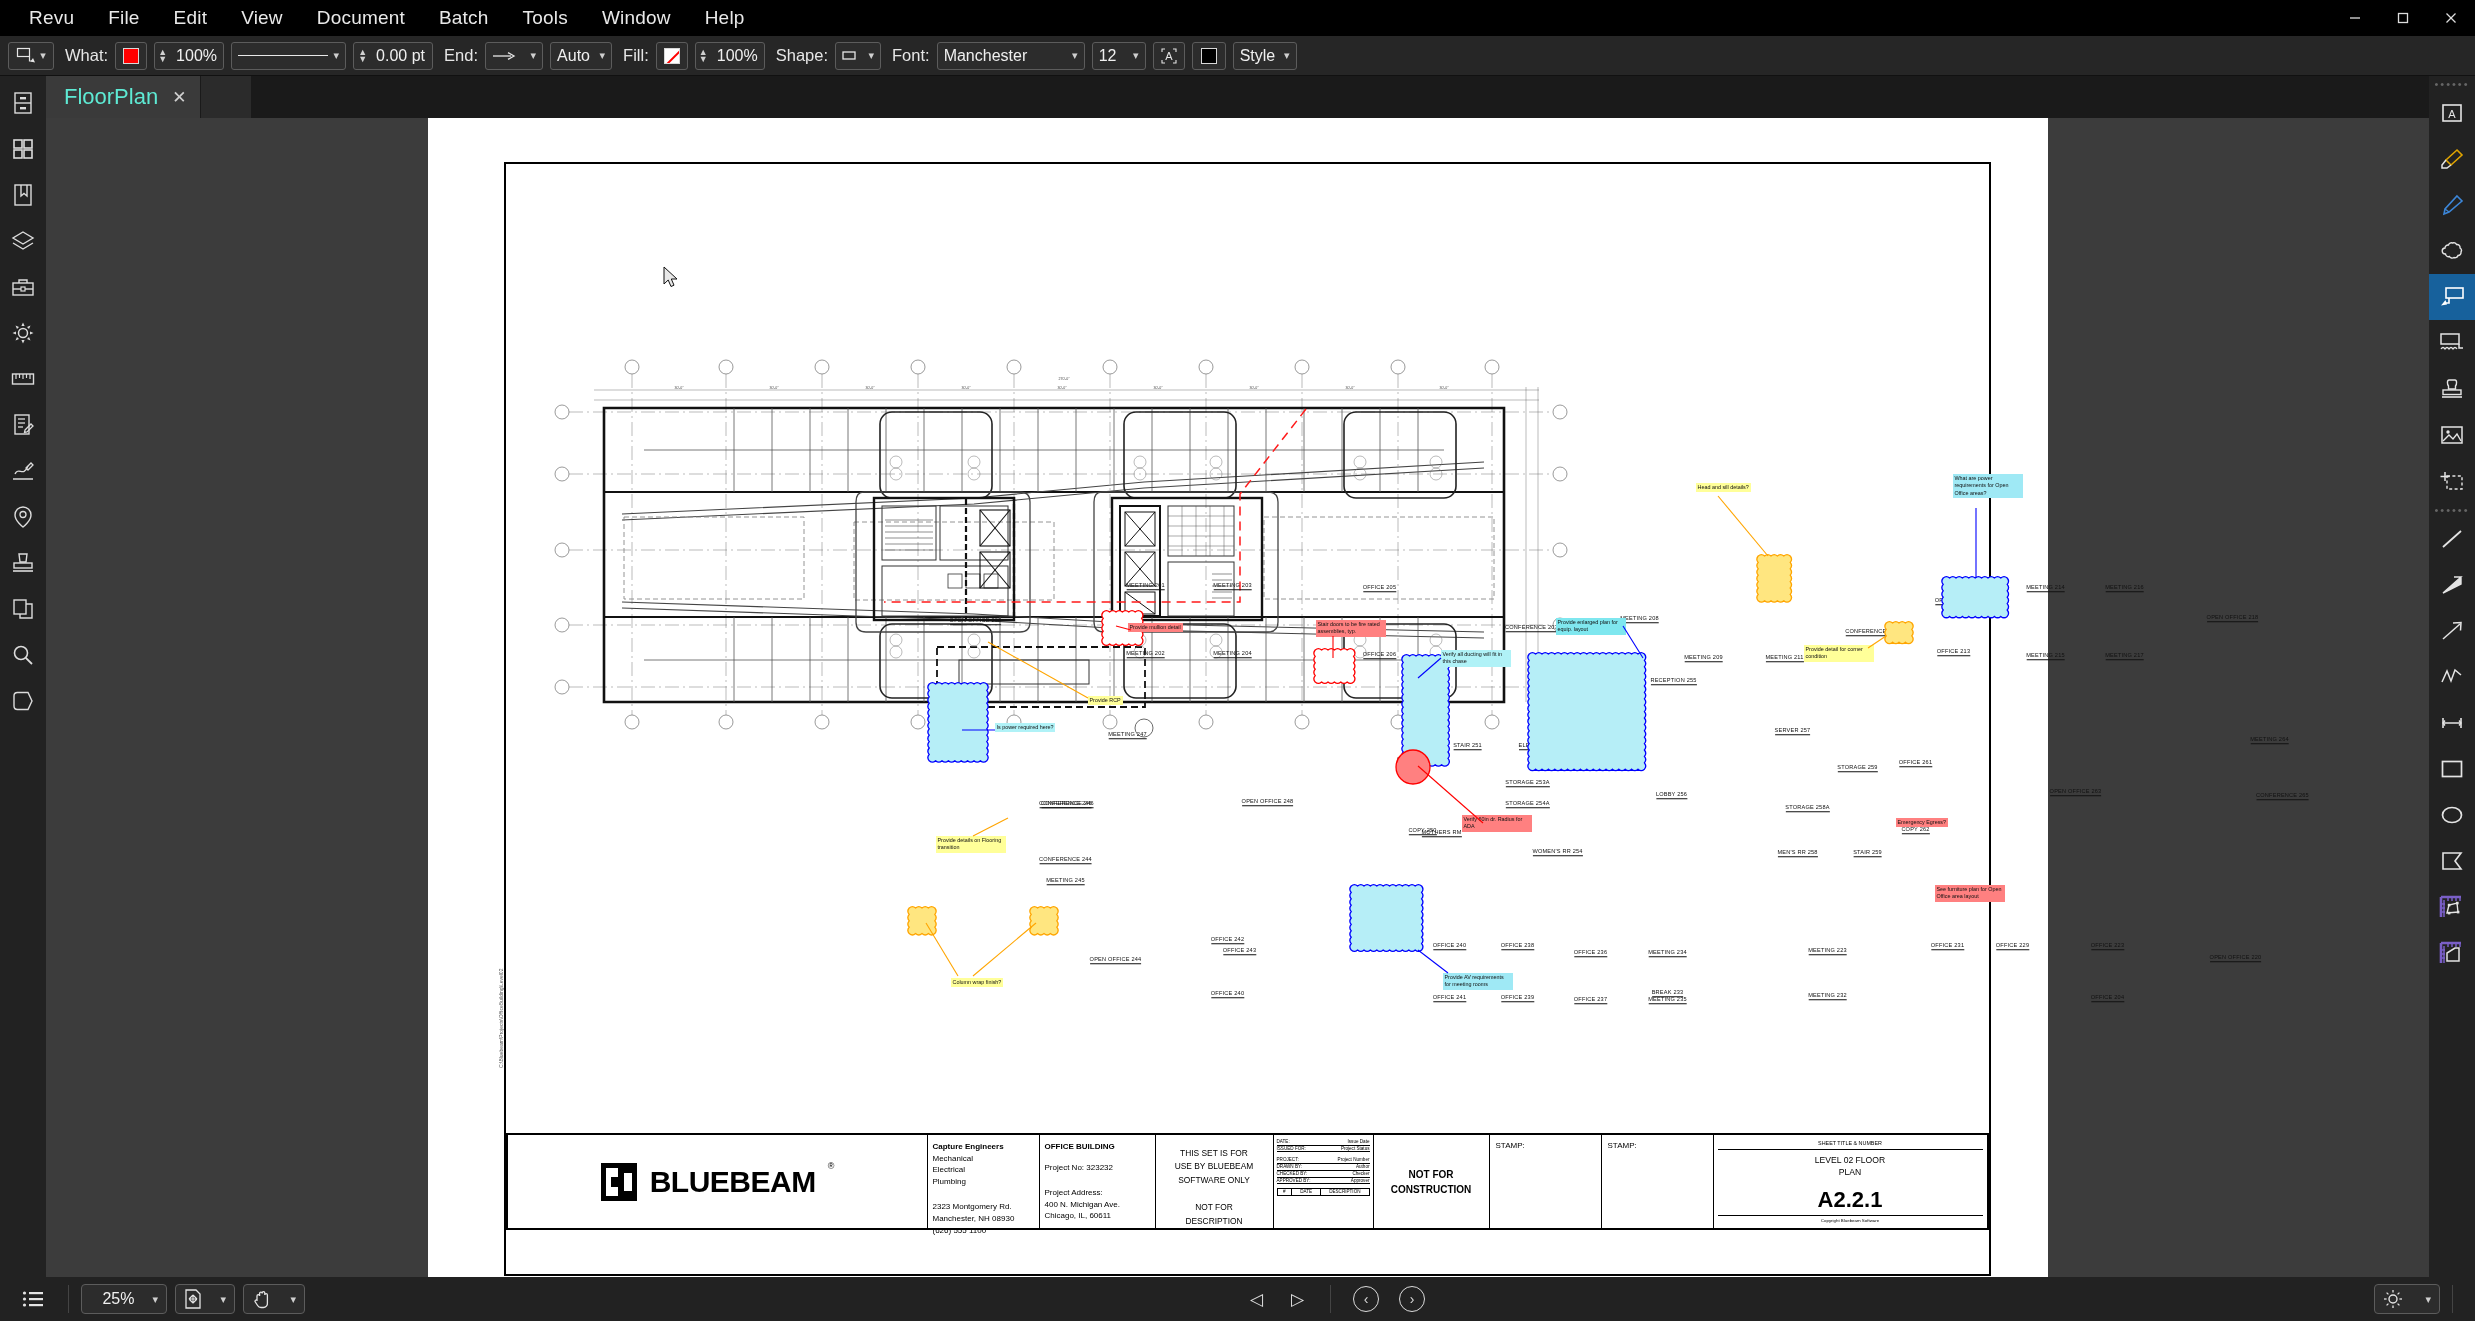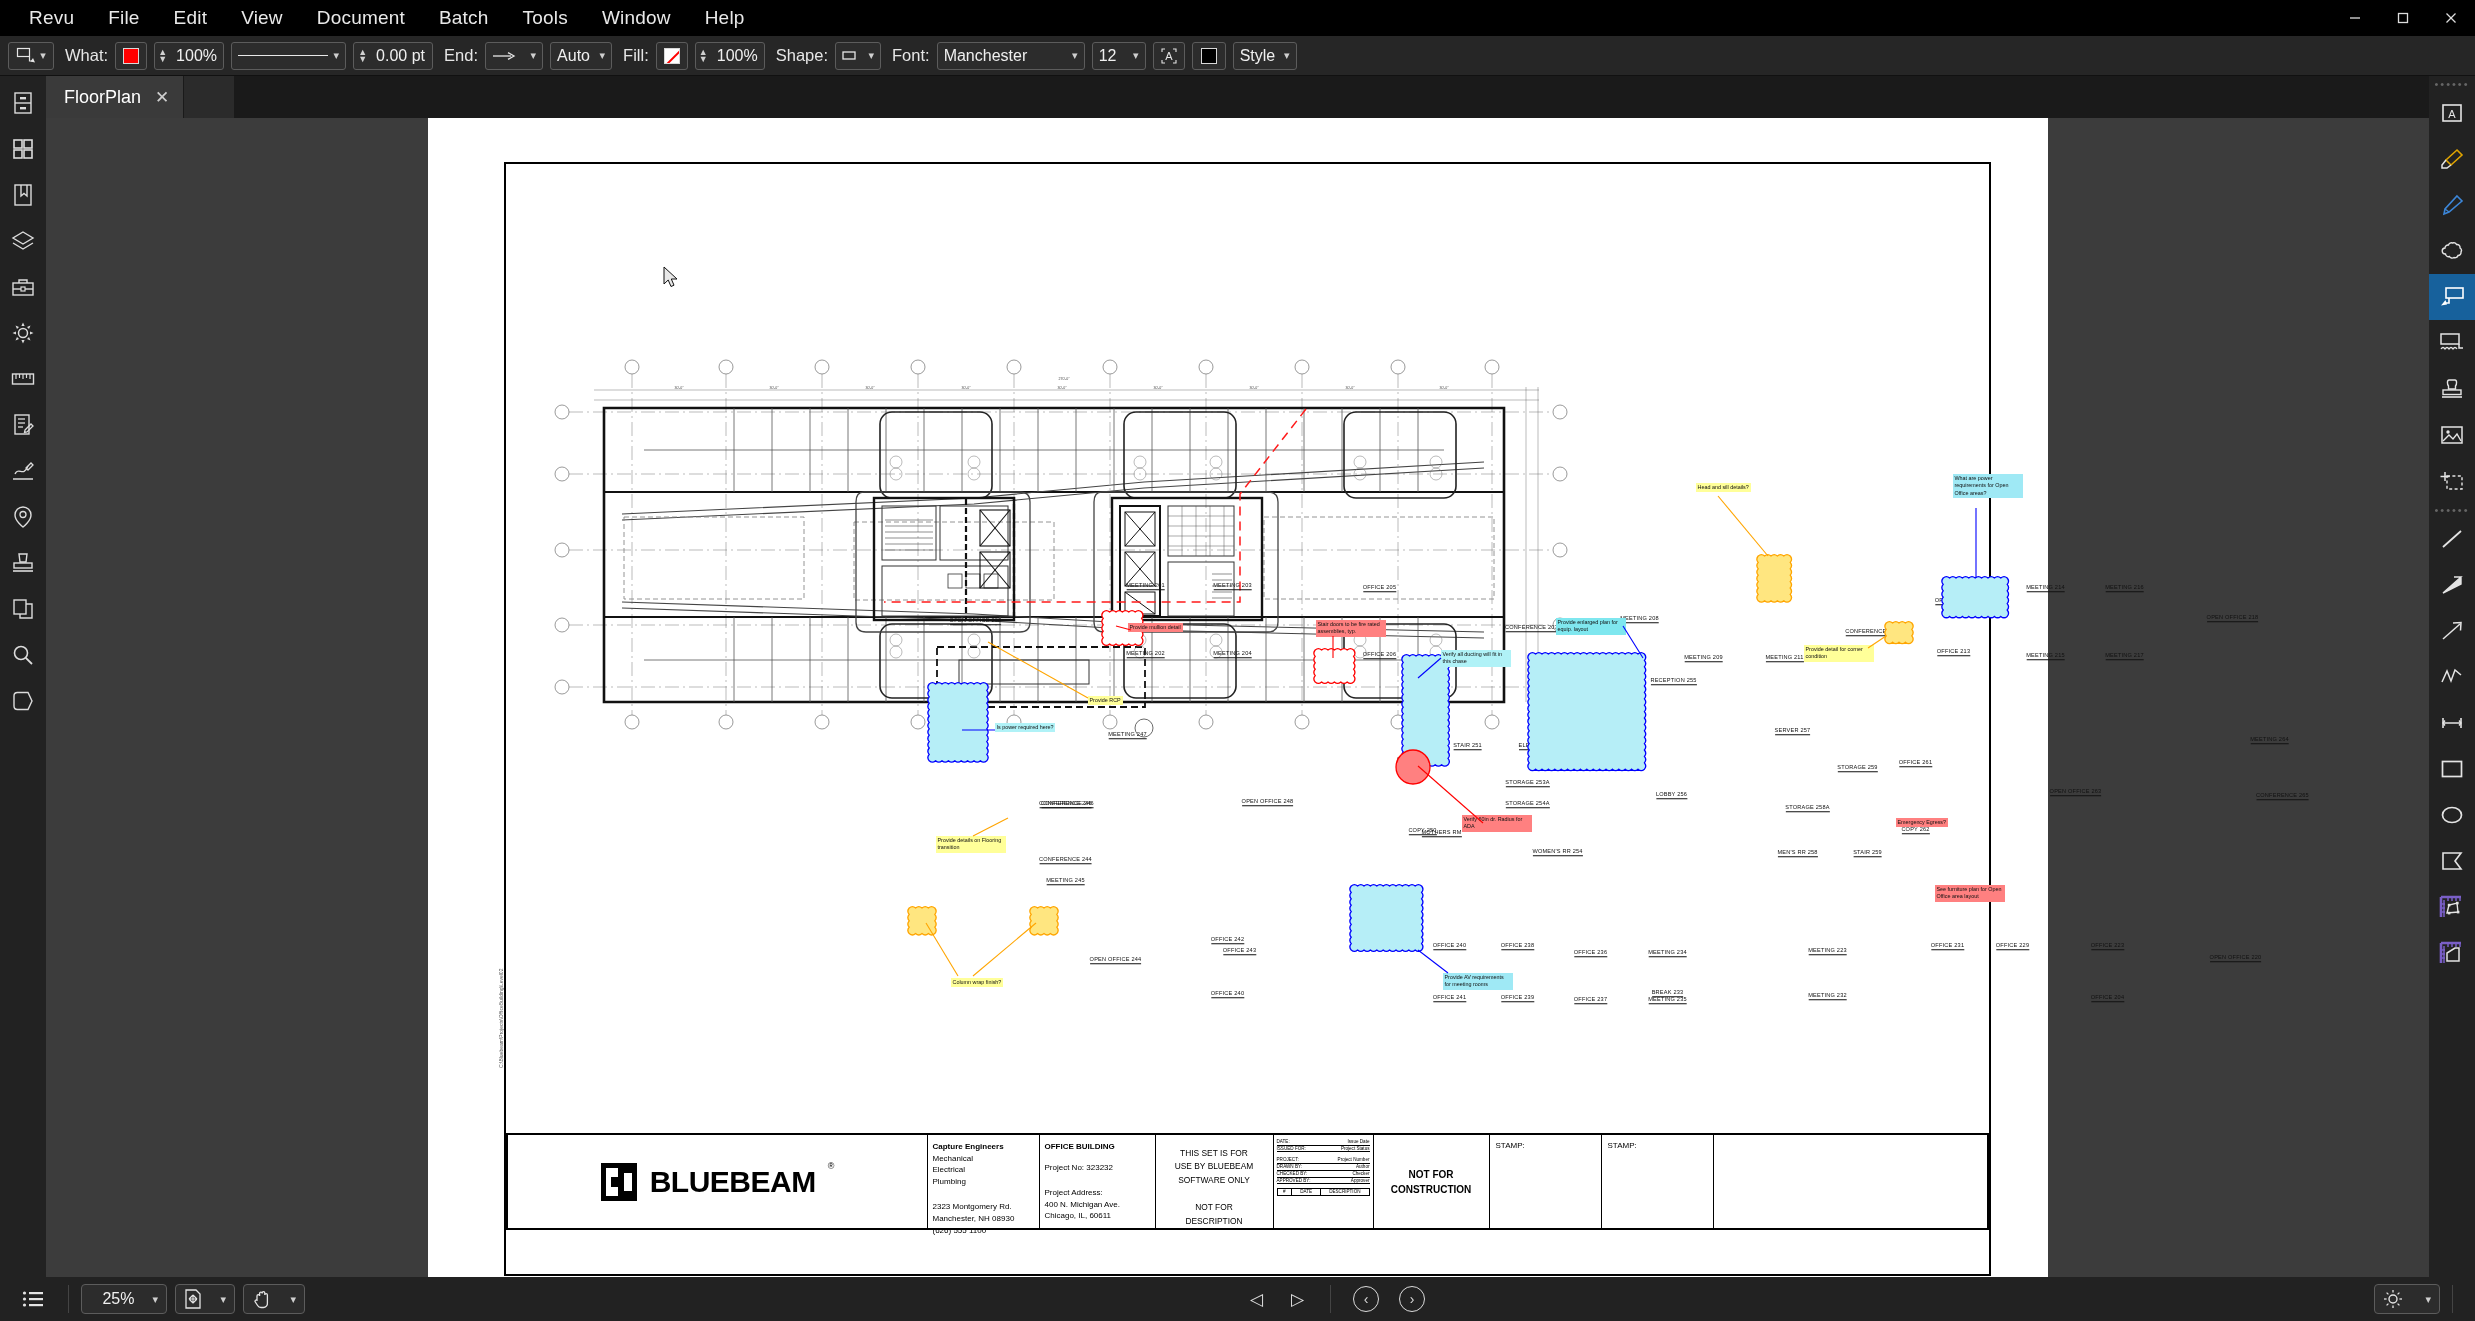--- a/index.html
+++ b/index.html
@@ -78,21 +78,21 @@
 
   
   #tabbar{
     position:absolute; left:46px; top:76px; right:46px; height:42px;
     background:#1a1a1a; display:flex; align-items:flex-end;
   }
   .tab{
     height:42px; background:#3a3a3a; display:flex; align-items:center;
     padding:0 14px 0 18px; gap:14px; border-right:1px solid #1a1a1a;
   }
-  .tab .tname{ font-size:18px; color:#ffffff; }
+  .tab .tname{ font-size:22px; color:#5eead4; }
   .tab .tclose{ font-size:17px; color:#cfcfcf; }
   .tabfill{ flex:1; height:42px; background:#1a1a1a; }
   .tabslot{ width:50px; height:42px; background:#2b2b2b; }
 
   
   #docview{
     position:absolute; left:46px; top:118px; right:46px; bottom:44px;
     background:#3c3c3c; overflow:hidden;
   }
   #page{
@@ -946,20 +946,27 @@
       </div>
 
       <div style="width:112px;border-right:1.6px solid #000;padding:6px;font-size:8px;color:#000;">
         <span>STAMP:</span>
       </div>
 
       <div style="width:112px;border-right:1.6px solid #000;padding:6px;font-size:8px;color:#000;">
         <span>STAMP:</span>
       </div>
 
+      <div style="flex:1;padding:5px 4px;color:#000;text-align:center;display:flex;flex-direction:column;">
+        <div style="font-size:5.4px;border-bottom:0.7px solid #000;padding-bottom:3px;">SHEET TITLE &amp; NUMBER</div>
+        <div style="font-size:8.6px;margin-top:5px;line-height:1.35;">LEVEL 02 FLOOR</div>
+        <div style="font-size:8.6px;line-height:1.35;">PLAN</div>
+        <div style="font-size:22px;font-weight:bold;margin-top:9px;">A2.2.1</div>
+        <div style="font-size:4.4px;border-top:0.7px solid #000;margin-top:auto;padding-top:2px;">Copyright Bluebeam Software</div>
+      </div>
     </div>
 
   </div>
 
   <div id="cursor">
     <svg width="18" height="24" viewBox="0 0 18 24">
       <path d="M1 1 L1 18 L5.2 14 L8 20.5 L11 19.2 L8.3 13 L14 13 Z" fill="#e8e8e8" stroke="#111" stroke-width="1"></path>
     </svg>
   </div>
 </div>

